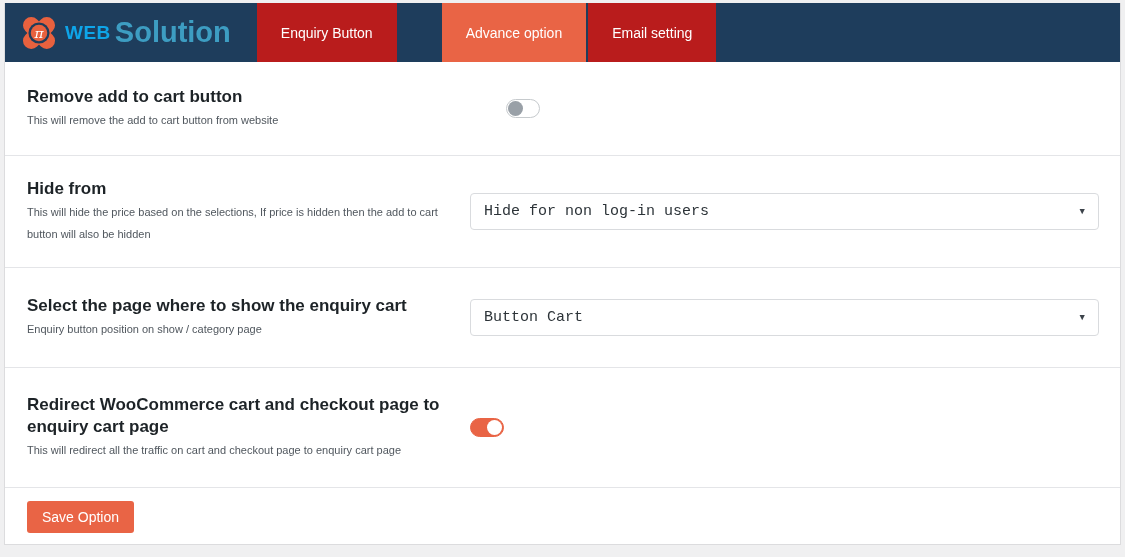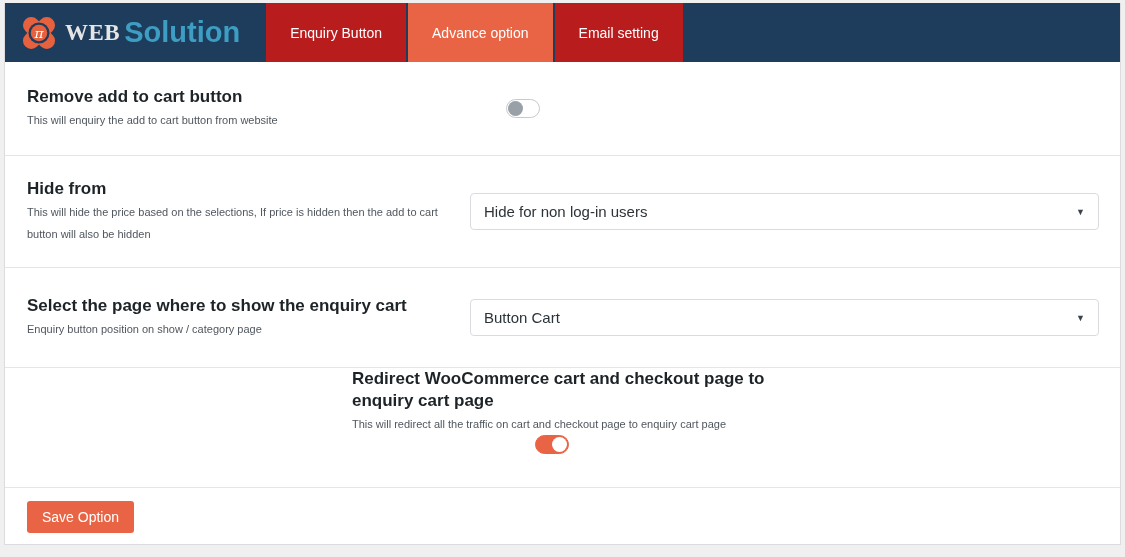--- a/index.html
+++ b/index.html
@@ -24,54 +24,53 @@
     display: flex;
     align-items: stretch;
   }
   .brand {
     display: flex;
     align-items: center;
     padding: 0 26px 0 12px;
     gap: 4px;
   }
   .brand-web {
-    color: #e5e5e5;
-    font-size: 23px;
+    color: #0ea5e9;
+    font-size: 19px;
     font-weight: 800;
     letter-spacing: 0.5px;
-    font-family: Liberation Serif, serif;
   }
   .brand-solution {
     color: #3d9dc2;
     font-size: 29px;
     font-weight: 700;
   }
   .tabs { display: flex; align-items: stretch; }
   .tab {
     background: #b91c1c;
     color: #ffffff;
     font-size: 14px;
     display: flex;
     align-items: center;
     padding: 0 24px;
     margin-right: 2px;
     cursor: pointer;
     white-space: nowrap;
   }
-  .tab.active { background: #e96445; }
+  .tab.active { background: #e96445; margin-left: 43px; }
   
   .row {
     display: flex;
     align-items: center;
     border-bottom: 1px solid #e4e5e8;
   }
   .row-1 { height: 94px; gap: 36px; }
   .row-2 { height: 112px; }
   .row-3 { height: 100px; }
-  .row-4 { height: 120px; flex-direction: column; }
+  .row-4 { height: 120px; }
   .row-text {
     width: 465px;
     padding-left: 22px;
     flex-shrink: 0;
   }
   .row-title {
     font-size: 17px;
     font-weight: 700;
     color: #1d2327;
     line-height: 1.3;
@@ -123,20 +122,21 @@
     background: #ffffff;
     border: 1px solid #d9dbde;
     border-radius: 4px;
     display: flex;
     align-items: center;
     justify-content: space-between;
     padding: 0 13px;
     font-size: 15px;
     color: #2c3338;
     cursor: pointer;
+    font-family: Liberation Mono, monospace;
   }
   .select .arrow {
     font-size: 9px;
     color: #3c434a;
   }
   
   .save-row { padding: 13px 8px 0 22px; height: 57px; }
   .save-btn {
     display: inline-block;
     background: #e96445;
@@ -173,21 +173,21 @@
       <div class="tab active">Advance option</div>
       <div class="tab">Email setting</div>
     </nav>
   </div>
 
   <main>
 
     <section class="row row-1">
       <div class="row-text">
         <h3 class="row-title">Remove add to cart button</h3>
-        <p class="row-desc">This will enquiry the add to cart button from website</p>
+        <p class="row-desc">This will remove the add to cart button from website</p>
       </div>
       <div class="row-control">
         <div class="toggle">
           <span class="knob"></span>
         </div>
       </div>
     </section>
 
     <section class="row row-2">
       <div class="row-text">

